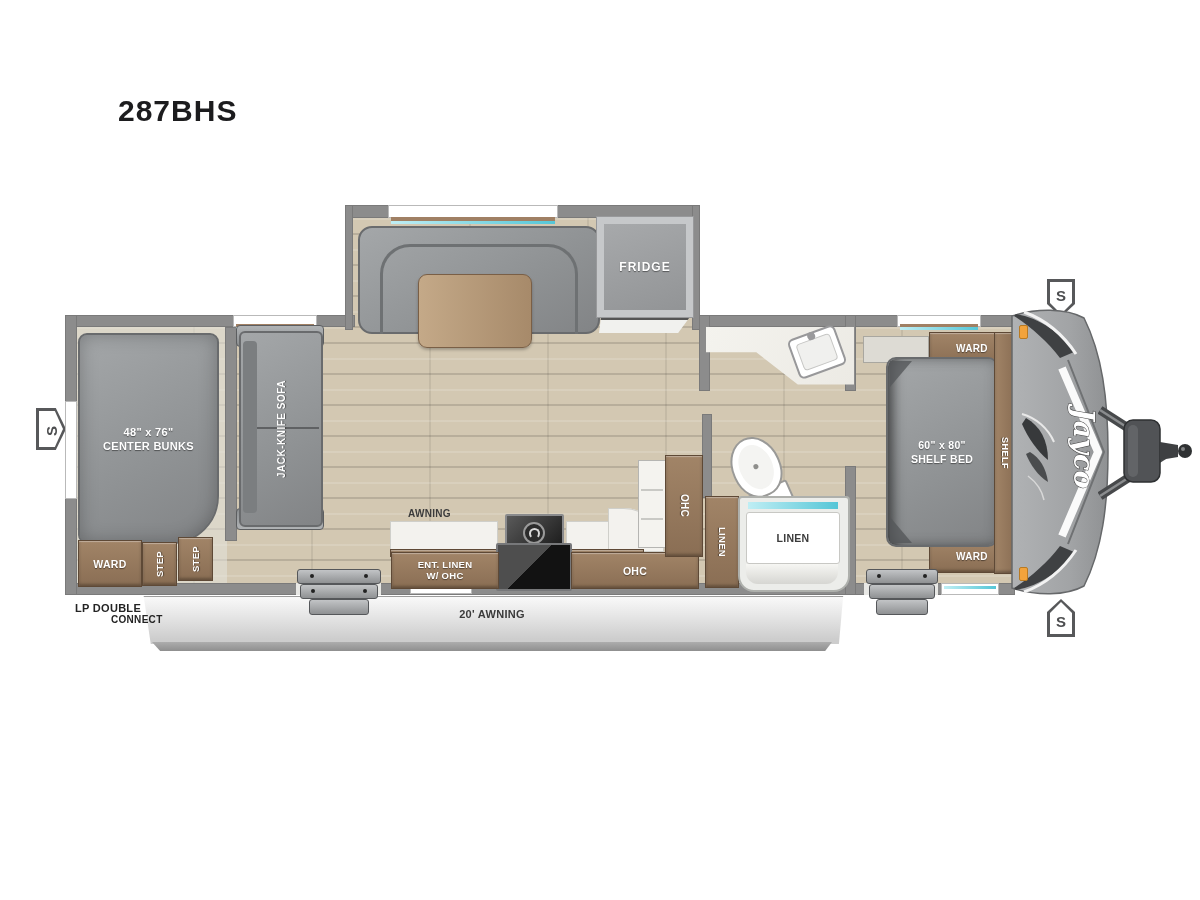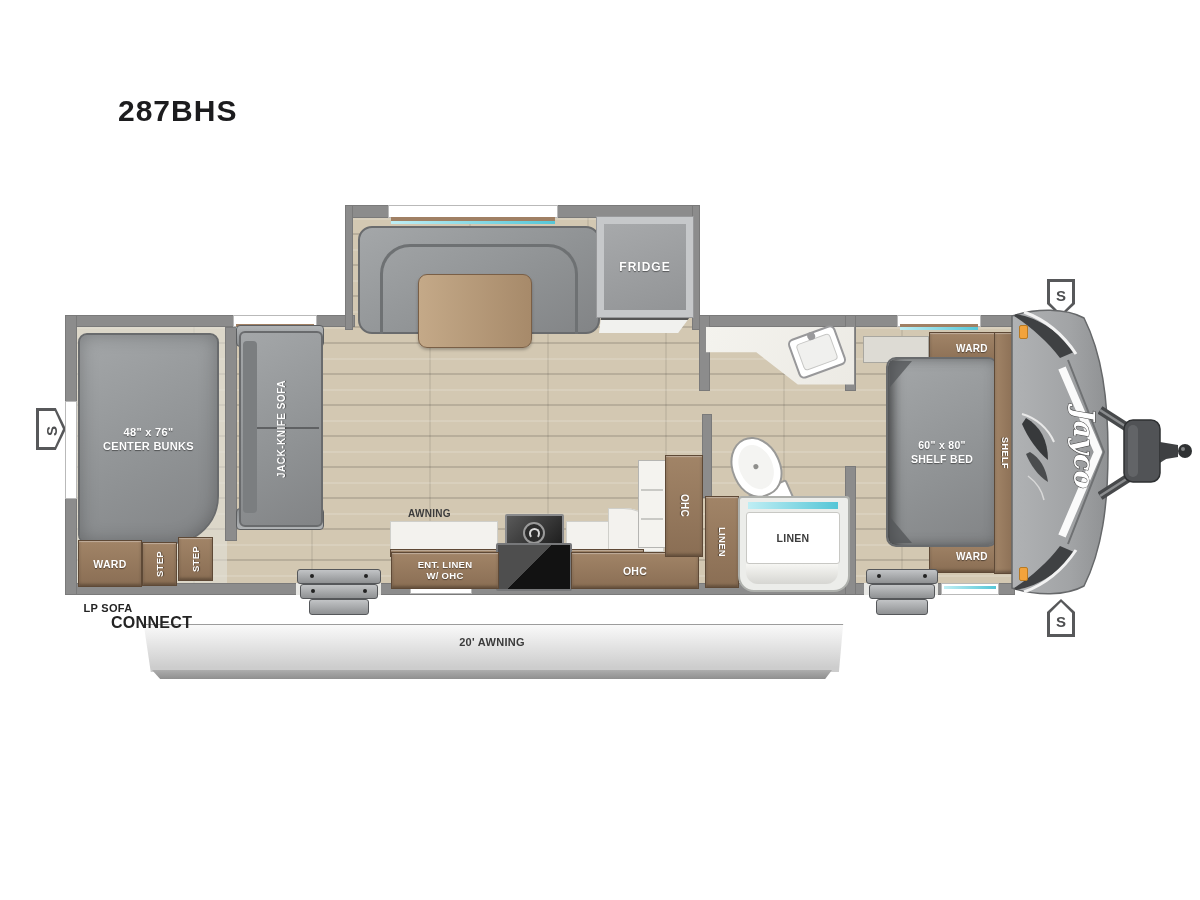--- a/index.html
+++ b/index.html
@@ -56,32 +56,32 @@
     <div class="o"></div>
       <div class="i"></div>
     <span>S</span>
   </div>
   <div class="spk pt-up" style="left:1047px;top:599px;width:28px;height:38px;">
     <div class="o"></div>
       <div class="i"></div>
     <span>S</span>
   </div>
 
-  <div class="abs" style="left:138px;top:624px;width:708px;height:57px;">
+  <div class="abs" style="left:138px;top:596px;width:708px;height:57px;">
     <div class="abs" style="left:0;top:0;width:100%;height:48px;
       background:linear-gradient(180deg,#fafafa,#e9e9e9 35%,#cdcdcd 90%);
       clip-path:polygon(0.8% 0,99.6% 0,99% 100%,1.8% 100%);box-shadow:inset 0 1px 0 #9c9c9c;"></div>
     <div class="abs" style="left:14px;top:46px;width:680px;height:9px;
       background:linear-gradient(180deg,#adadad,#8f8f8f);clip-path:polygon(0 0,100% 0,99% 100%,1.2% 100%);"></div>
     <div class="lbl ctr" style="left:0;top:12px;width:100%;font-size:11px;">20' AWNING</div>
   </div>
 
   <div class="abs" style="left:72px;top:602px;width:72px;text-align:center;">
-    <div class="lbl" style="position:static;font-size:11px;color:#242424;">LP SOFA</div>
-    <div class="lbl" style="position:static;font-size:16px;color:#242424;margin-left:39px;">CONNECT</div>
+    <div class="lbl" style="position:static;font-size:11px;color:#242424;">LP DOUBLE</div>
+    <div class="lbl" style="position:static;font-size:10px;color:#242424;margin-left:39px;">CONNECT</div>
   </div>
 
   <div class="floor" style="left:77px;top:327px;width:935px;height:256px;"></div>
   <div class="abs" style="left:77px;top:327px;width:150px;height:256px;background:rgba(228,228,220,.55);"></div>
   <div class="floor" style="left:353px;top:218px;width:339px;height:112px;"></div>
 
   <div class="wall" style="left:65px;top:315px;width:290px;height:12px;"></div>
   <div class="wall" style="left:692px;top:315px;width:323px;height:12px;"></div>
   <div class="wall" style="left:65px;top:583px;width:950px;height:12px;"></div>
   <div class="wall" style="left:65px;top:315px;width:12px;height:280px;"></div>

